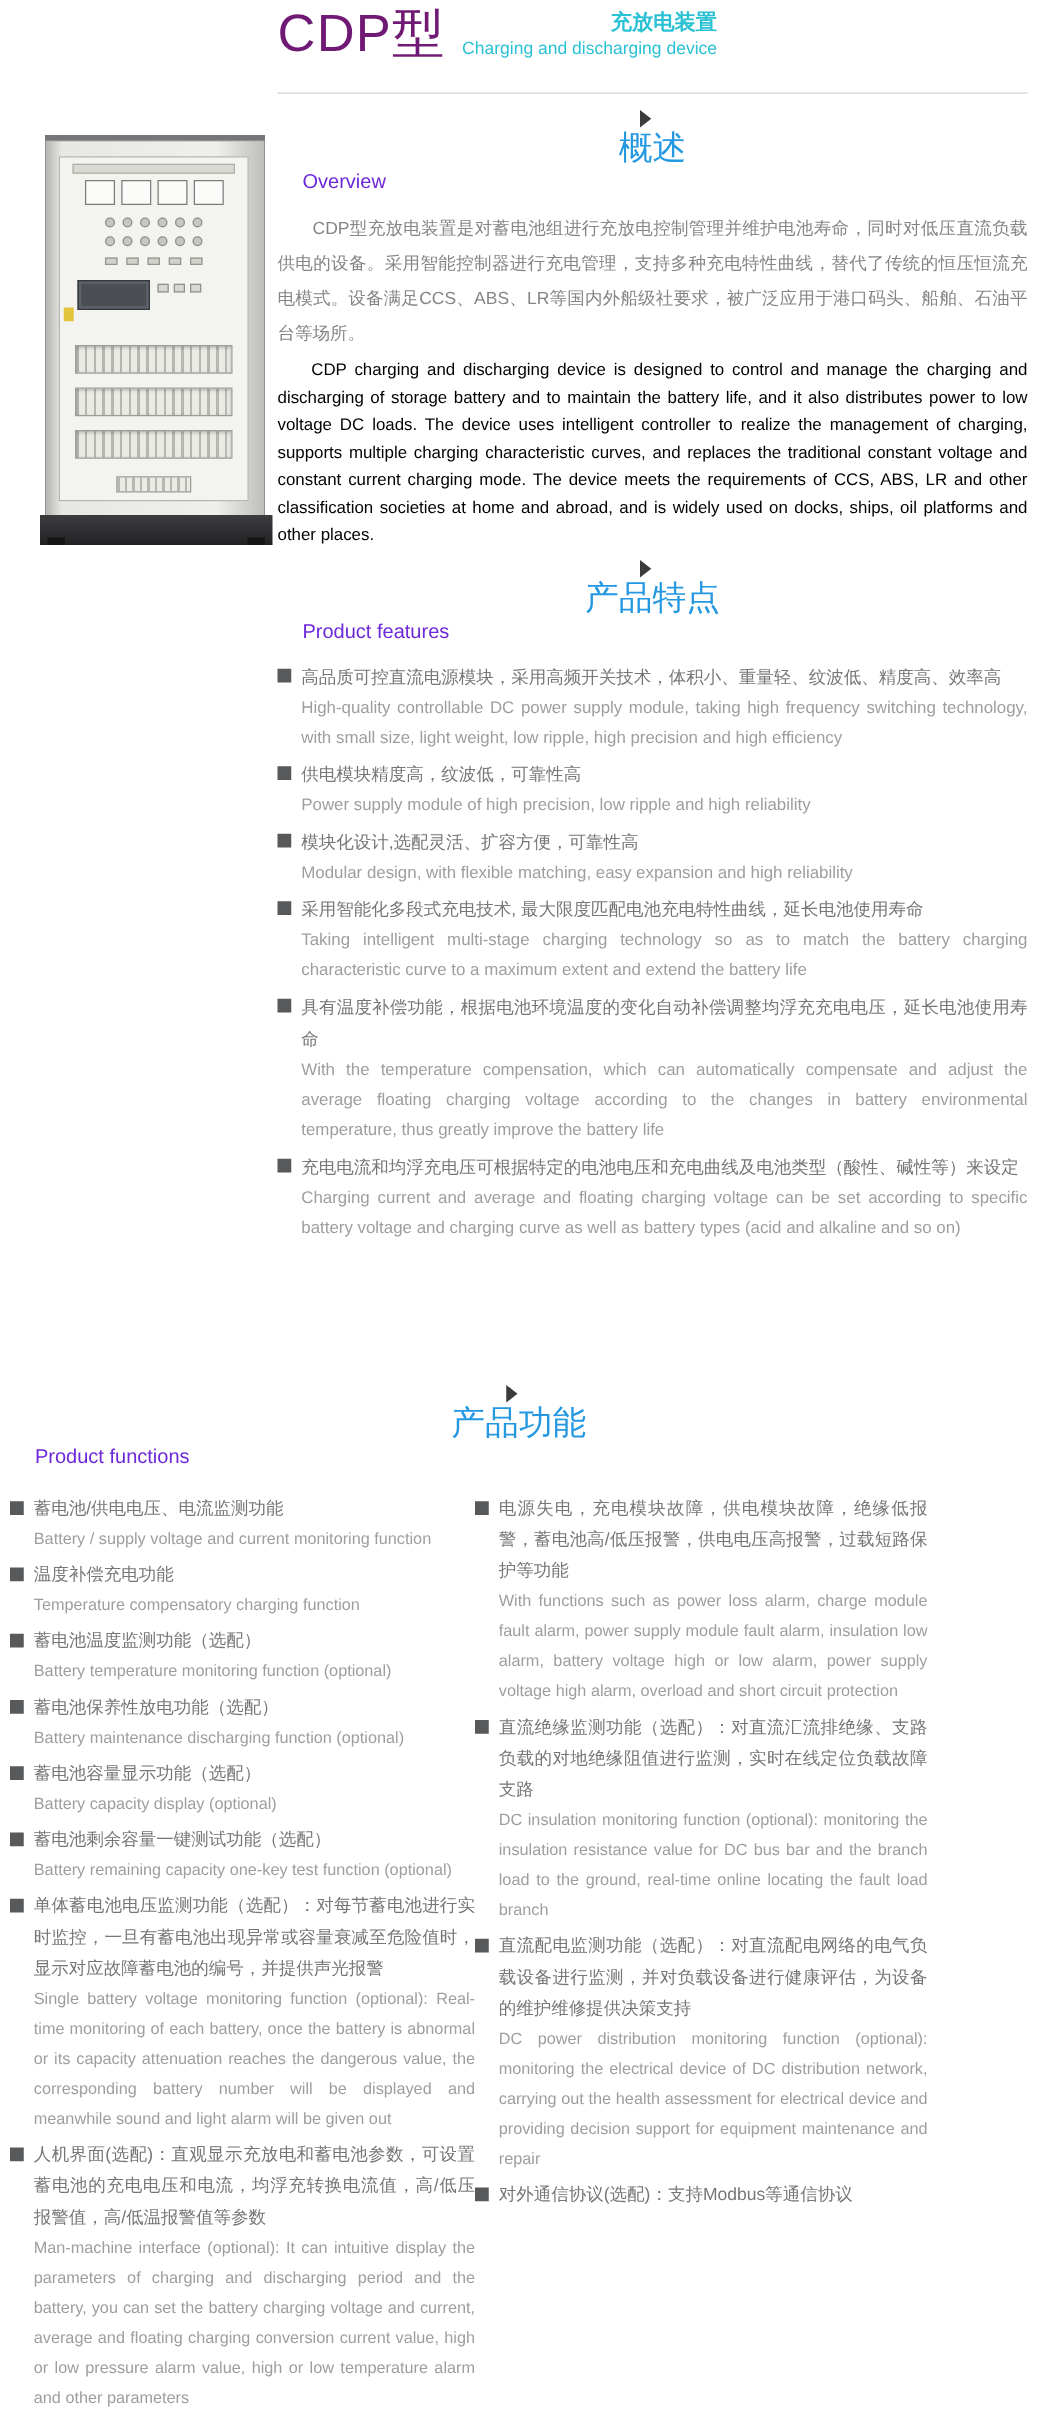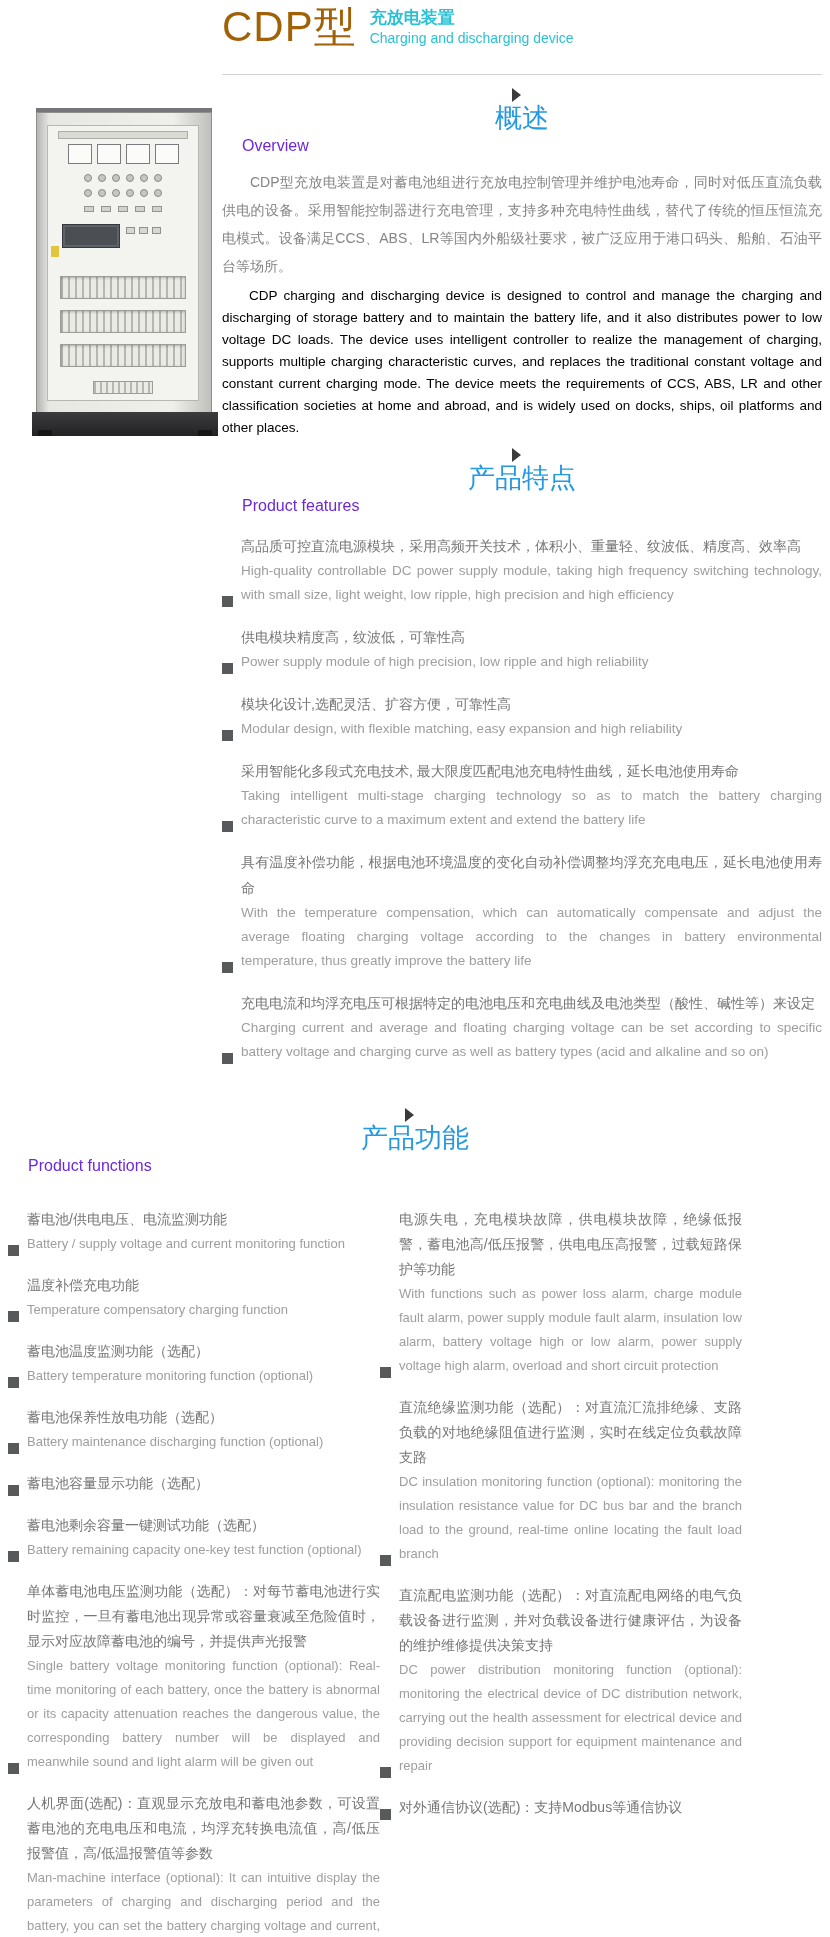--- a/index.html
+++ b/index.html
@@ -3,43 +3,43 @@
 <meta charset="utf-8">
 <style>
   html,body{margin:0;padding:0;background:#ffffff;}
   body{
     width:830px;height:1937px;position:relative;overflow:hidden;
     font-family:"Liberation Sans","DejaVu Sans",sans-serif;
     -webkit-font-smoothing:antialiased;
   }
   
   .header{position:absolute;left:222px;top:4px;display:flex;align-items:flex-start;}
-  .model{font-size:42px;line-height:46px;color:#a16207;letter-spacing:1px;}
-  .title-block{margin-left:13px;padding-top:4px;}
+  .model{font-size:42px;line-height:46px;color:#701a75;letter-spacing:1px;}
+  .title-block{margin-left:13px;padding-top:4px;text-align:right;}
   .title-zh{font-size:17px;font-weight:bold;color:#2bc1d4;line-height:20px;}
   .title-en{font-size:14px;color:#2bc1d4;line-height:18px;margin-top:1px;}
   .divider{position:absolute;left:222px;top:74px;width:600px;height:1px;background:#d3d3d3;}
 
   
   .sec-head{display:flex;align-items:center;flex-direction:column;}
   .tri{width:0;height:0;border-left:9px solid #3b3b3b;border-top:7px solid transparent;
        border-bottom:7px solid transparent;margin-right:11px;flex:0 0 auto;}
   .sec-zh{font-size:27px;color:#2598e2;line-height:32px;}
   .sec-sub{font-size:16px;color:#6d28d9;margin:2px 0 0 20px;line-height:20px;}
 
   
   .overview{position:absolute;left:222px;top:88px;width:600px;}
   .para-zh{margin:12px 0 0;font-size:14px;color:#858585;line-height:28px;
            text-align:justify;text-indent:2em;}
   .para-en{margin:5px 0 0;font-size:13.5px;color:#000000;line-height:22px;
            text-align:justify;text-indent:2em;}
 
   
   ul.blist{list-style:none;margin:12px 0 0;padding:0;}
-  ul.blist li{display:flex;margin:17px 0 1px;align-items:flex-end;}
+  ul.blist li{display:flex;margin:4px 0 1px;}
   .sq{flex:0 0 auto;width:11px;height:11px;background:#58595b;margin:7px 8px 0 0;}
   .ib{flex:1 1 auto;min-width:0;}
   .iz{font-size:14px;color:#767676;line-height:26px;text-align:justify;margin:0;}
   .ie{font-size:13.5px;color:#9e9e9e;line-height:24px;text-align:justify;margin:0;}
 
   .features{position:absolute;left:222px;top:448px;width:600px;}
 
   
   .functions{position:absolute;left:8px;top:1108px;width:814px;}
   .fn-cols{display:flex;margin-top:12px;}
@@ -253,20 +253,21 @@
           <div class="ib">
             <p class="iz">蓄电池保养性放电功能（选配）</p>
             <p class="ie">Battery maintenance discharging function (optional)</p>
           </div>
         </li>
 
         <li>
           <span class="sq"></span>
           <div class="ib">
             <p class="iz">蓄电池容量显示功能（选配）</p>
+            <p class="ie">Battery capacity display (optional)</p>
           </div>
         </li>
 
         <li>
           <span class="sq"></span>
           <div class="ib">
             <p class="iz">蓄电池剩余容量一键测试功能（选配）</p>
             <p class="ie">Battery remaining capacity one-key test function (optional)</p>
           </div>
         </li>

